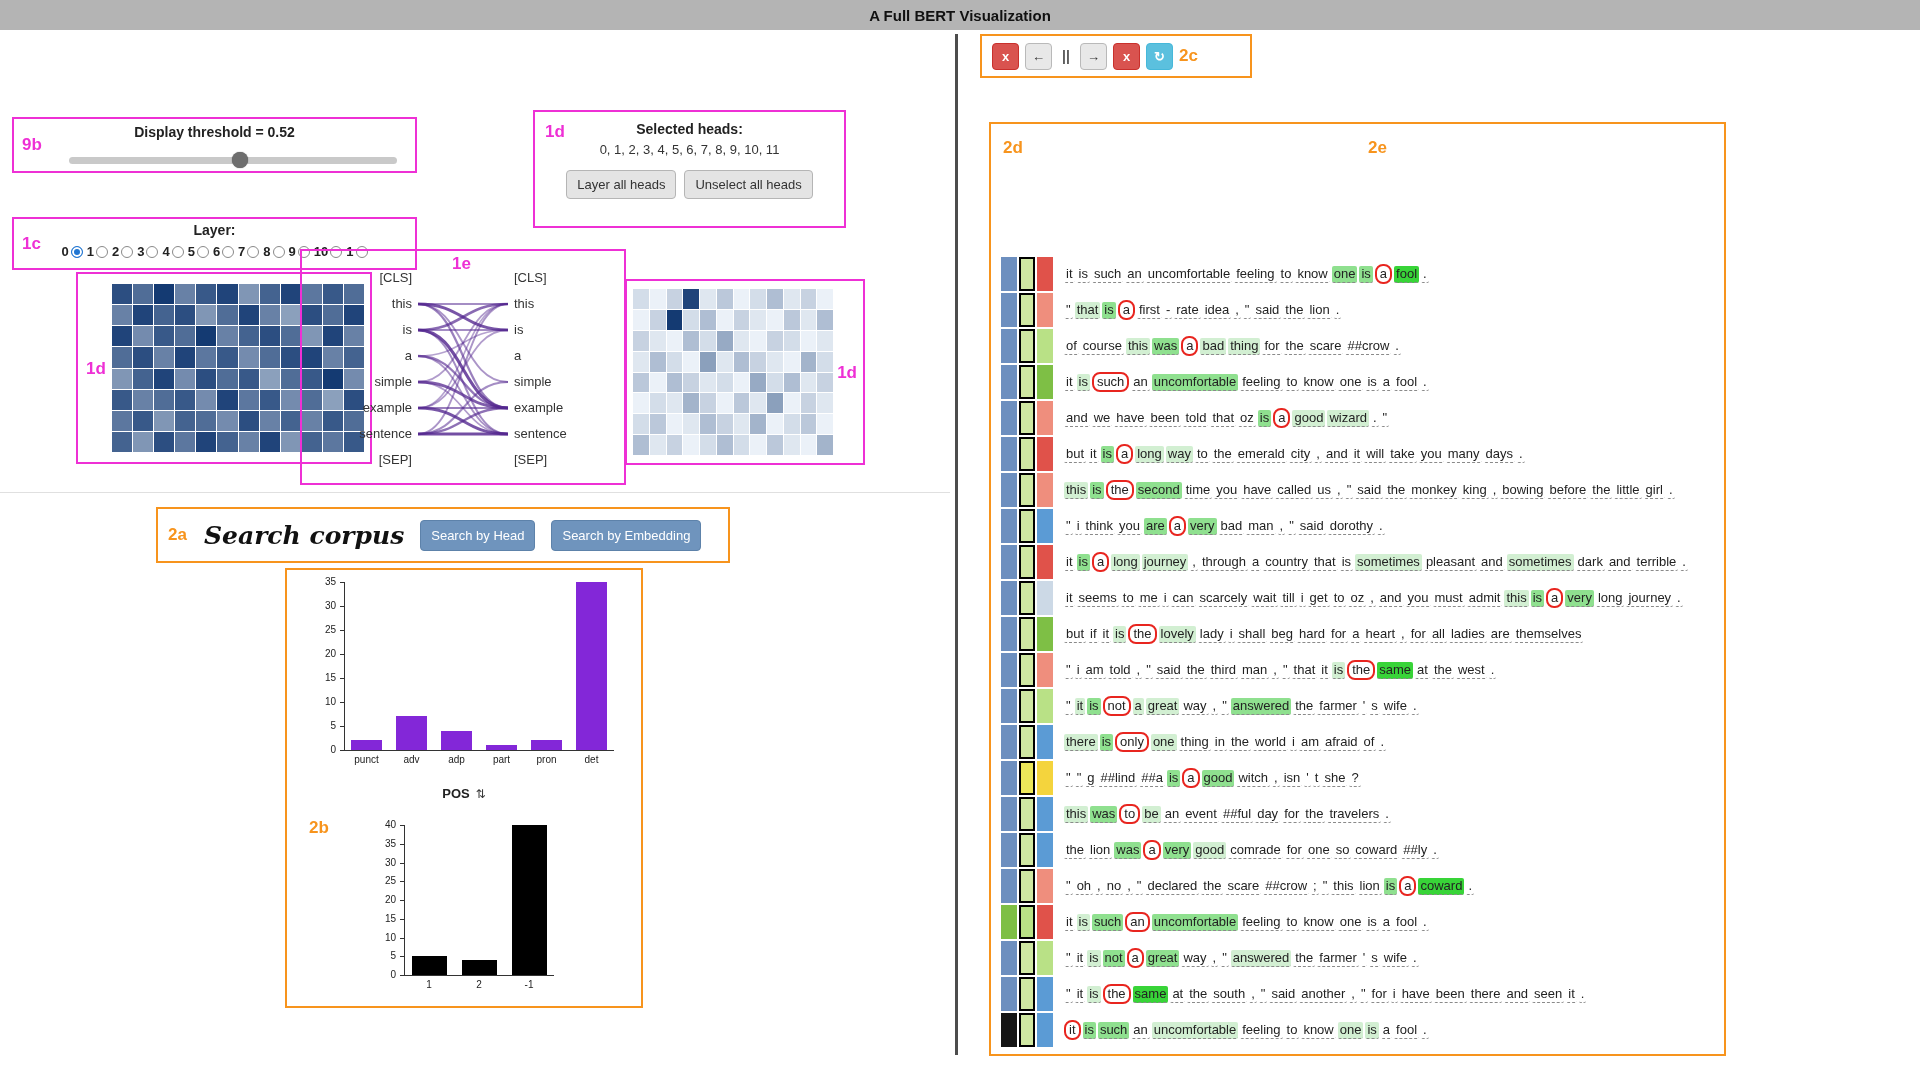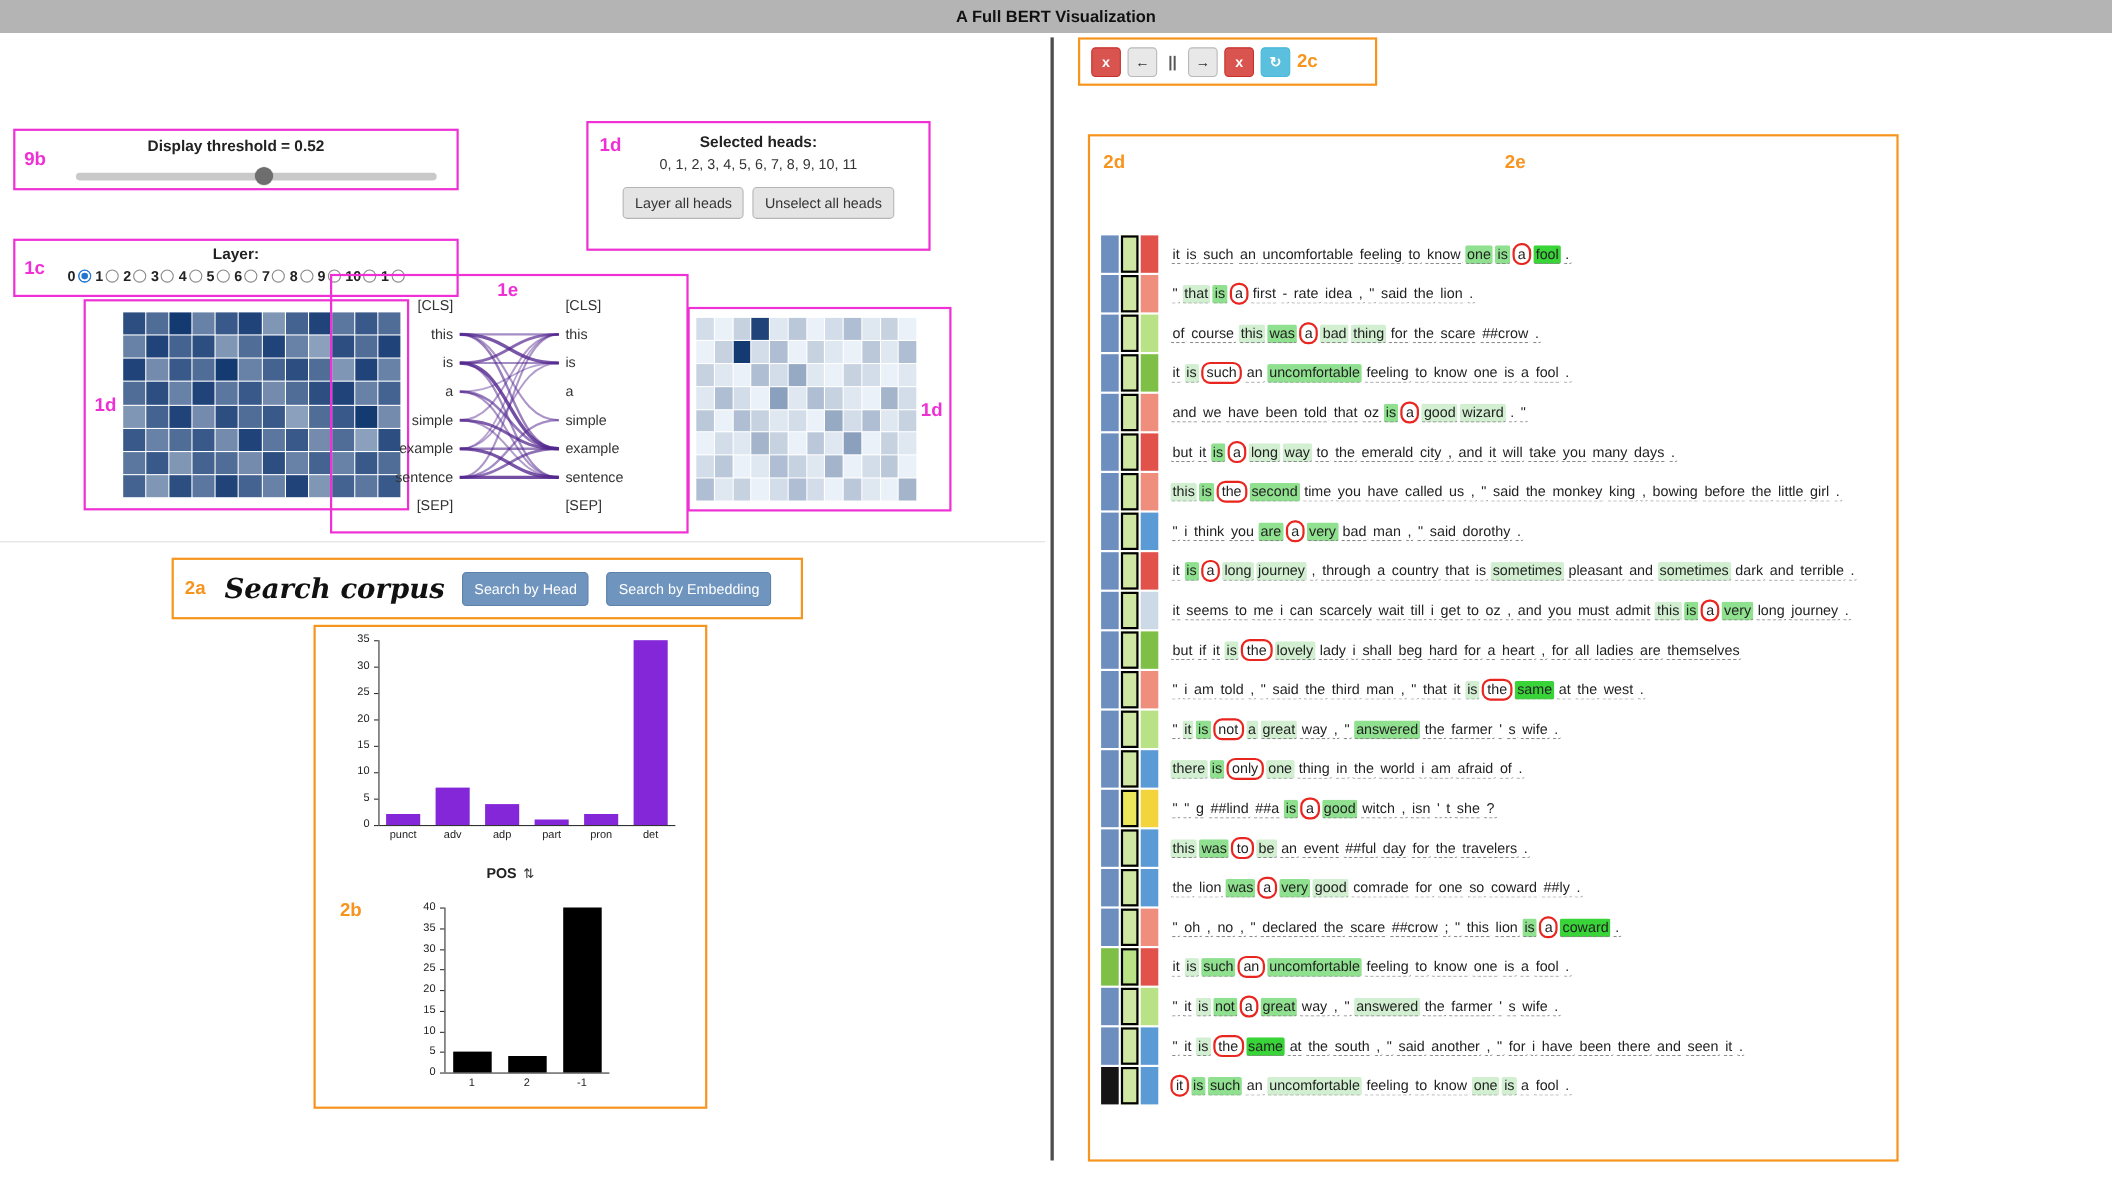--- a/index.html
+++ b/index.html
@@ -86,21 +86,21 @@
   .pbtn.red { background:#d9534f; color:#fff; border:1px solid #c9302c; }
   .pbtn.gray { background:#e8e8e8; color:#333; border:1px solid #b9b9b9; }
   .pbtn.plain { background:none; border:none; color:#555; font-size:14px; width:16px; cursor:default; }
   .pbtn.teal { background:#5bc0de; color:#fff; border:1px solid #46b8da; }
   #box2c .anno-o { position:static; margin-left:0; }
 
   
   #box2e { left:989px; top:122px; width:737px; height:934px; }
   #box2e .a2d { left:12px; top:14px; }
   #box2e .a2e { left:50%; top:14px; transform:translateX(-50%);margin-left:20px; }
-  #rows { position:absolute; left:10px; top:46px; right:6px; bottom:6px; display:flex; flex-direction:column; justify-content:center; }
+  #rows { position:absolute; left:10px; top:46px; right:6px; bottom:6px; display:flex; flex-direction:column; justify-content:flex-end; }
   .rrow { display:flex; align-items:center; height:36px; }
   .strips { display:flex; gap:2px; margin-right:10px; }
   .scell { width:16px; height:34px; }
   .scell.mid { border:2px solid #000; }
   .sent { white-space:nowrap; font-size:13px; color:#222; }
   .token { display:inline-block; margin:0 1px; padding:0 2px; border-bottom:1px dashed #8a8a8a; line-height:1.3; border-radius:2px; }
   .token.g1 { background:#d2efd2; }
   .token.g2 { background:#8fe08f; }
   .token.g3 { background:#38d438; }
   .token.circ { border:2.5px solid #e8251f; border-radius:8px; padding:0 3px; }

